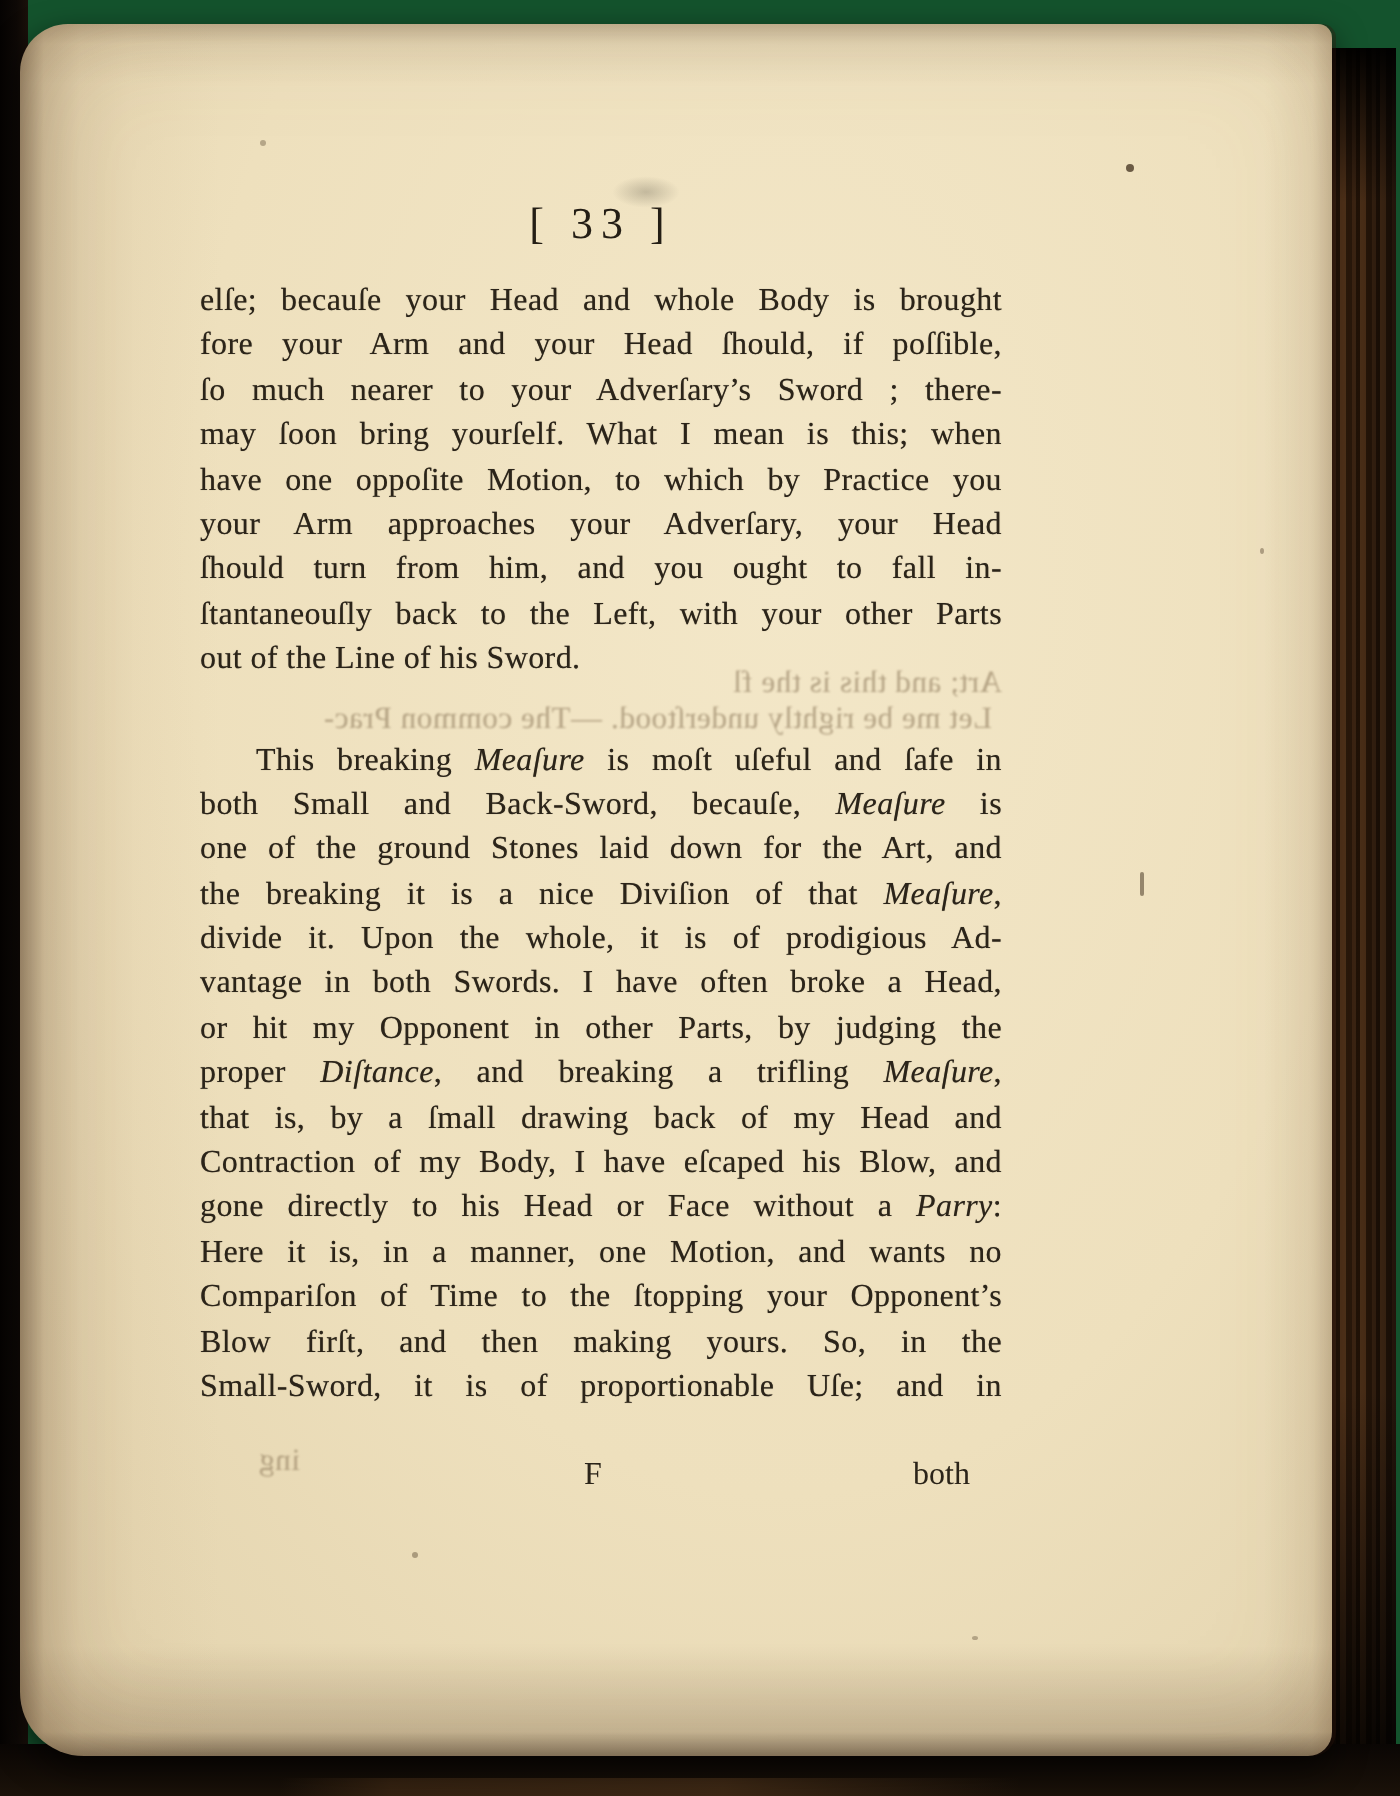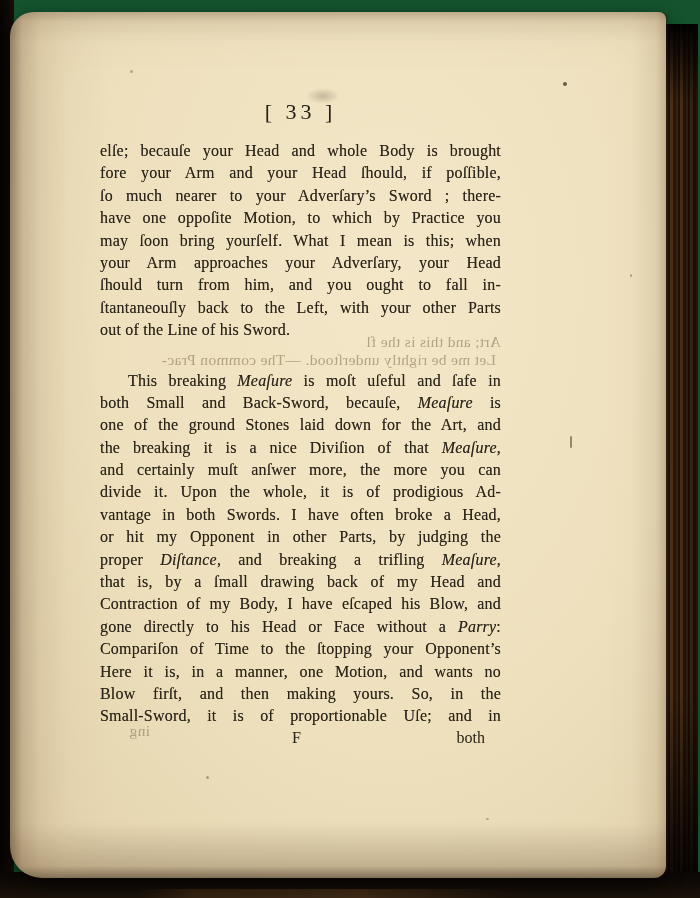--- a/index.html
+++ b/index.html
@@ -89,42 +89,41 @@
 
     <div class="ghost ghost-1">Art; and this is the fl</div>
     <div class="ghost ghost-2">Let me be rightly underſtood. —The common Prac-</div>
     <div class="ghost ghost-3">ing</div>
 
     <div class="textblock" id="textblock">
         <div class="para">
           <div class="line">elſe; becauſe your Head and whole Body is brought</div>
           <div class="line">fore your Arm and your Head ſhould, if poſſible,</div>
           <div class="line">ſo much nearer to your Adverſary’s Sword ; there-</div>
+          <div class="line">may ſoon bring yourſelf. What I mean is this; when</div>
           <div class="line">have one oppoſite Motion, to which by Practice you</div>
-          <div class="line">may ſoon bring yourſelf. What I mean is this; when</div>
           <div class="line">your Arm approaches your Adverſary, your Head</div>
           <div class="line">ſhould turn from him, and you ought to fall in-</div>
           <div class="line">ſtantaneouſly back to the Left, with your other Parts</div>
           <div class="line lastline">out of the Line of his Sword.</div>
         </div>
         <div class="para indent">
           <div class="line">This breaking <i>Meaſure</i> is moſt uſeful and ſafe in</div>
           <div class="line">both Small and Back-Sword, becauſe, <i>Meaſure</i> is</div>
           <div class="line">one of the ground Stones laid down for the Art, and</div>
           <div class="line">the breaking it is a nice Diviſion of that <i>Meaſure</i>,</div>
-          <div class="line">and certainly muſt anſwer more, the more you can</div>
           <div class="line">divide it. Upon the whole, it is of prodigious Ad-</div>
           <div class="line">vantage in both Swords. I have often broke a Head,</div>
           <div class="line">or hit my Opponent in other Parts, by judging the</div>
           <div class="line">proper <i>Diſtance</i>, and breaking a trifling <i>Meaſure</i>,</div>
           <div class="line">that is, by a ſmall drawing back of my Head and</div>
           <div class="line">Contraction of my Body, I have eſcaped his Blow, and</div>
           <div class="line">gone directly to his Head or Face without a <i>Parry</i>:</div>
+          <div class="line">Here it is, in a manner, one Motion, and wants no</div>
           <div class="line">Compariſon of Time to the ſtopping your Opponent’s</div>
-          <div class="line">Here it is, in a manner, one Motion, and wants no</div>
           <div class="line">Blow firſt, and then making yours. So, in the</div>
           <div class="line">Small-Sword, it is of proportionable Uſe; and in</div>
         </div>
       </div>
 
     <div class="catchline">
       <span class="sig">F</span>
       <span class="catchword">both</span>
     </div>
   </div>

